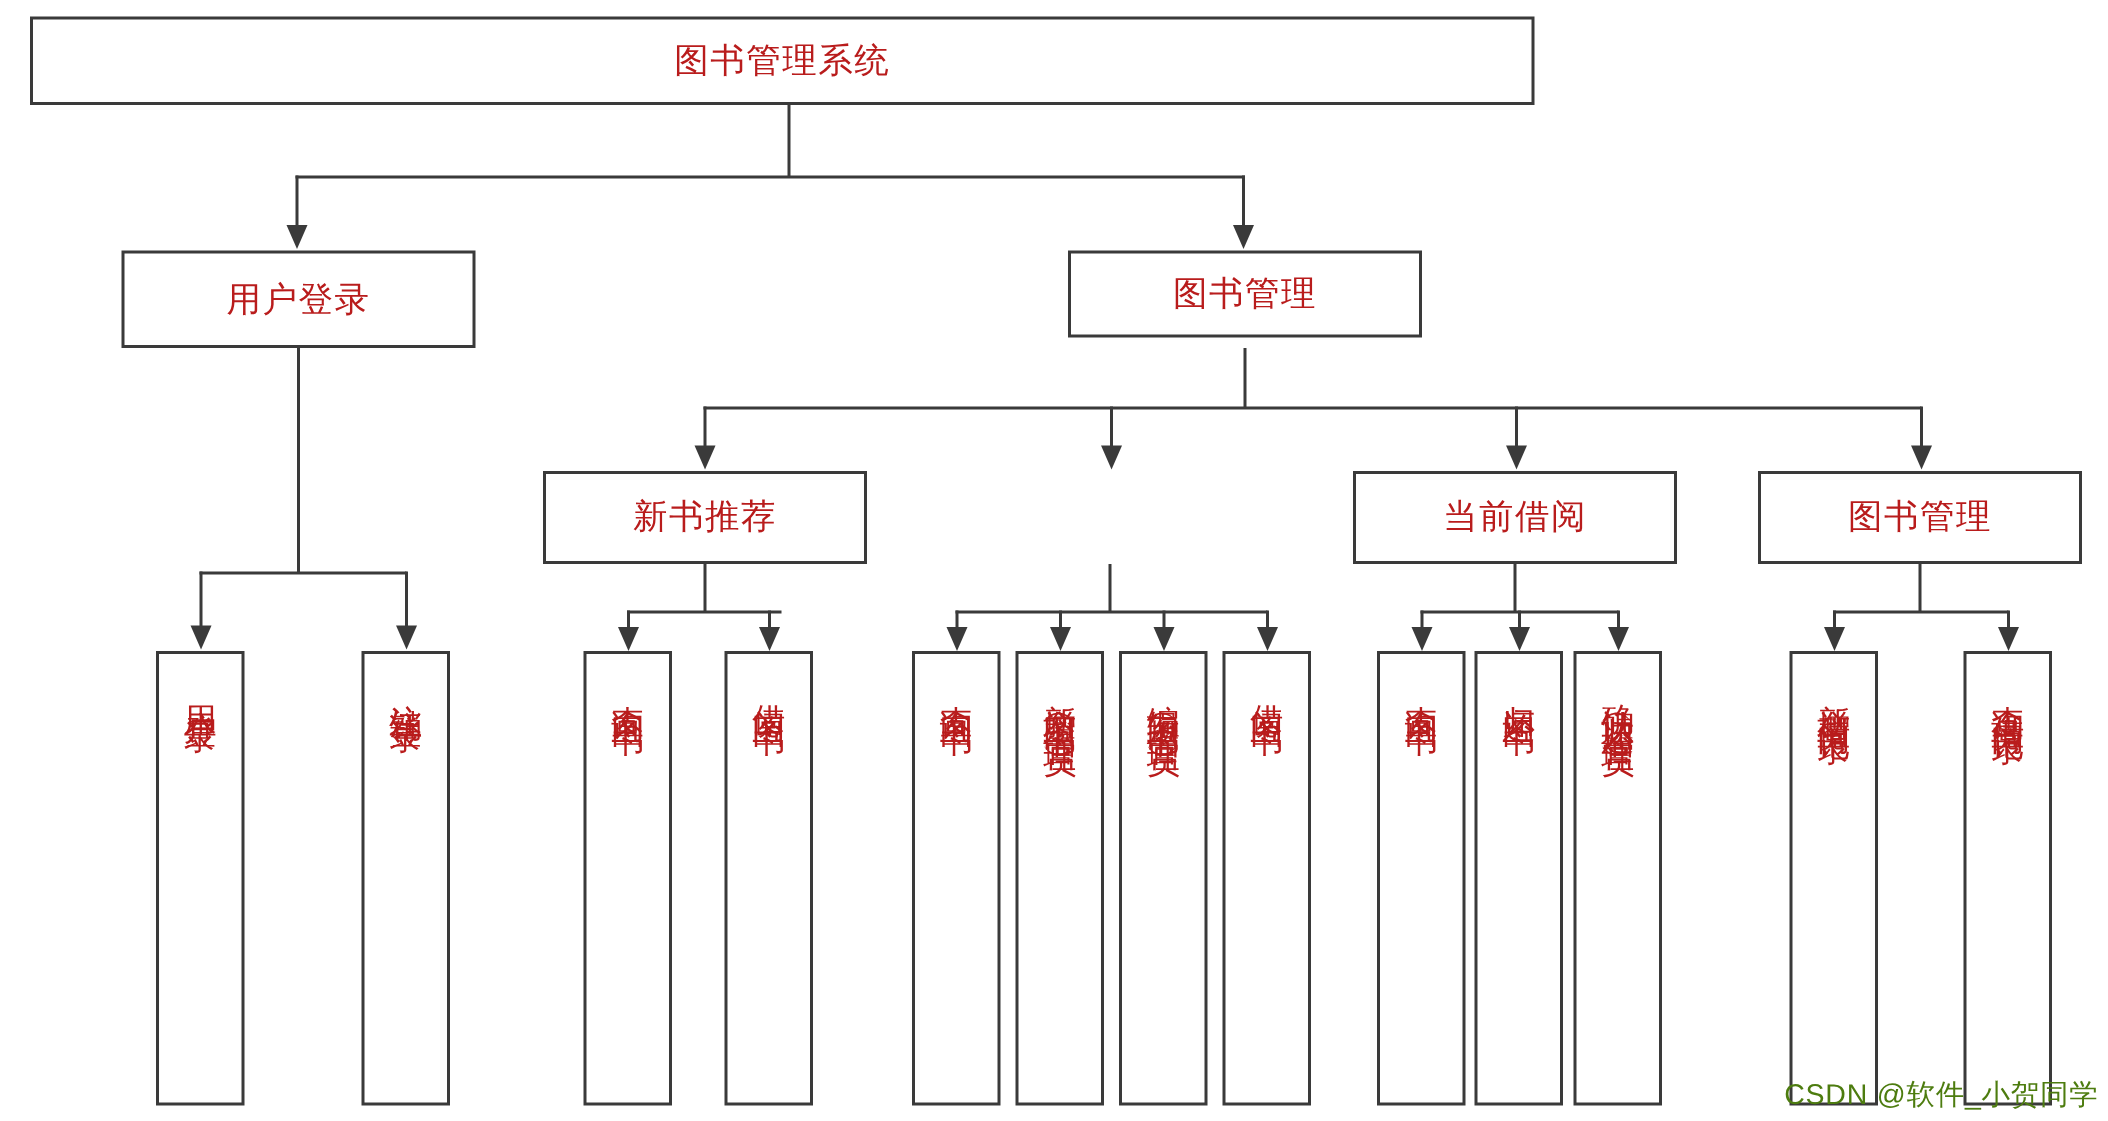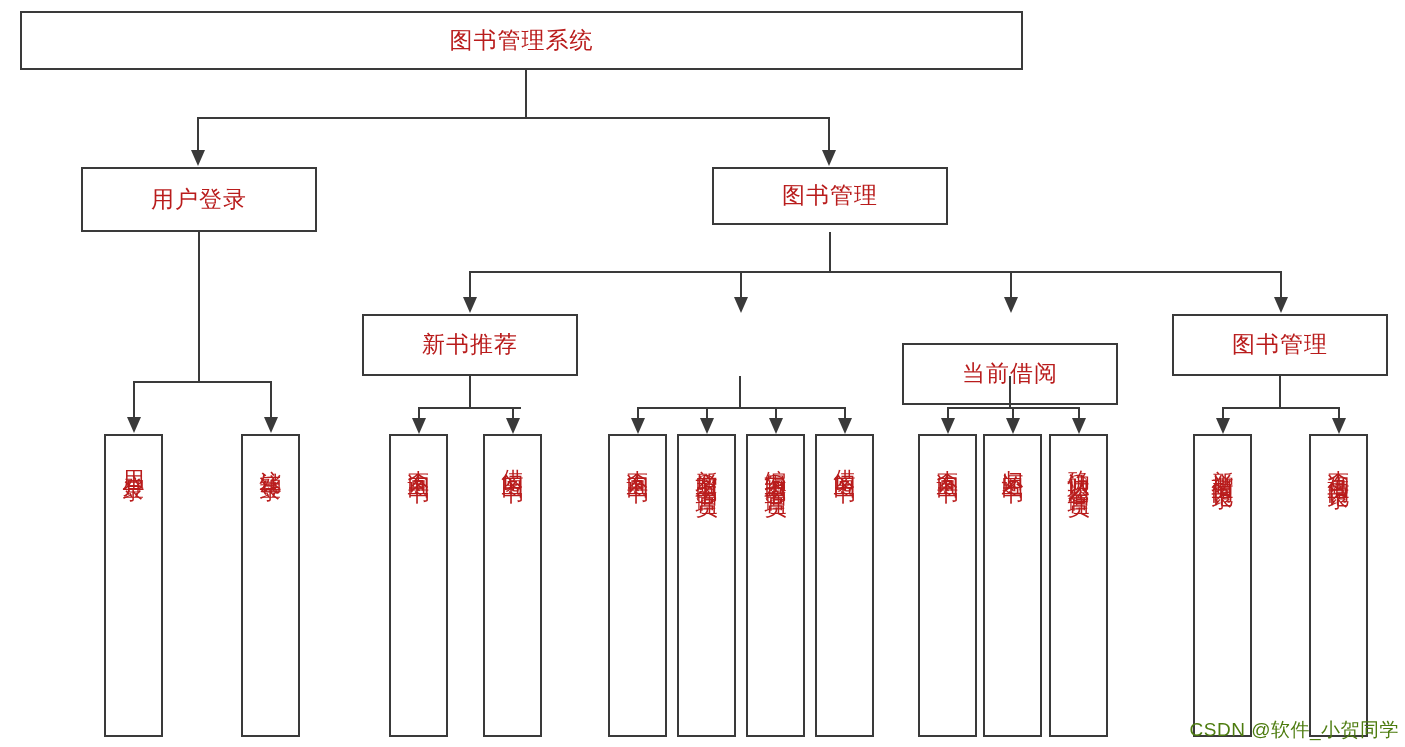--- a/index.html
+++ b/index.html
@@ -115,21 +115,21 @@
   <div class="vline" style="left:740px;top:271px;height:28px;"></div>
   <div class="arrow" style="left:734px;top:297px;"></div>
   <div class="vline" style="left:1010px;top:271px;height:28px;"></div>
   <div class="arrow" style="left:1004px;top:297px;"></div>
   <div class="vline" style="left:1280px;top:271px;height:28px;"></div>
   <div class="arrow" style="left:1274px;top:297px;"></div>
 
   <div class="node horiz" style="left:362px;top:314px;width:216px;height:62px;">
     <span class="label">新书推荐</span>
   </div>
-  <div class="node horiz" style="left:902px;top:314px;width:216px;height:62px;margin-top:29px;">
+  <div class="node horiz" style="left:902px;top:314px;width:216px;height:62px;">
     <span class="label">当前借阅</span>
   </div>
   <div class="node horiz" style="left:1172px;top:314px;width:216px;height:62px;">
     <span class="label">图书管理</span>
   </div>
 
   <div class="vline" style="left:469px;top:376px;height:32px;"></div>
   <div class="hline" style="left:418px;top:407px;width:103px;"></div>
   <div class="vline" style="left:418px;top:407px;height:12px;"></div>
   <div class="arrow" style="left:412px;top:418px;"></div>

